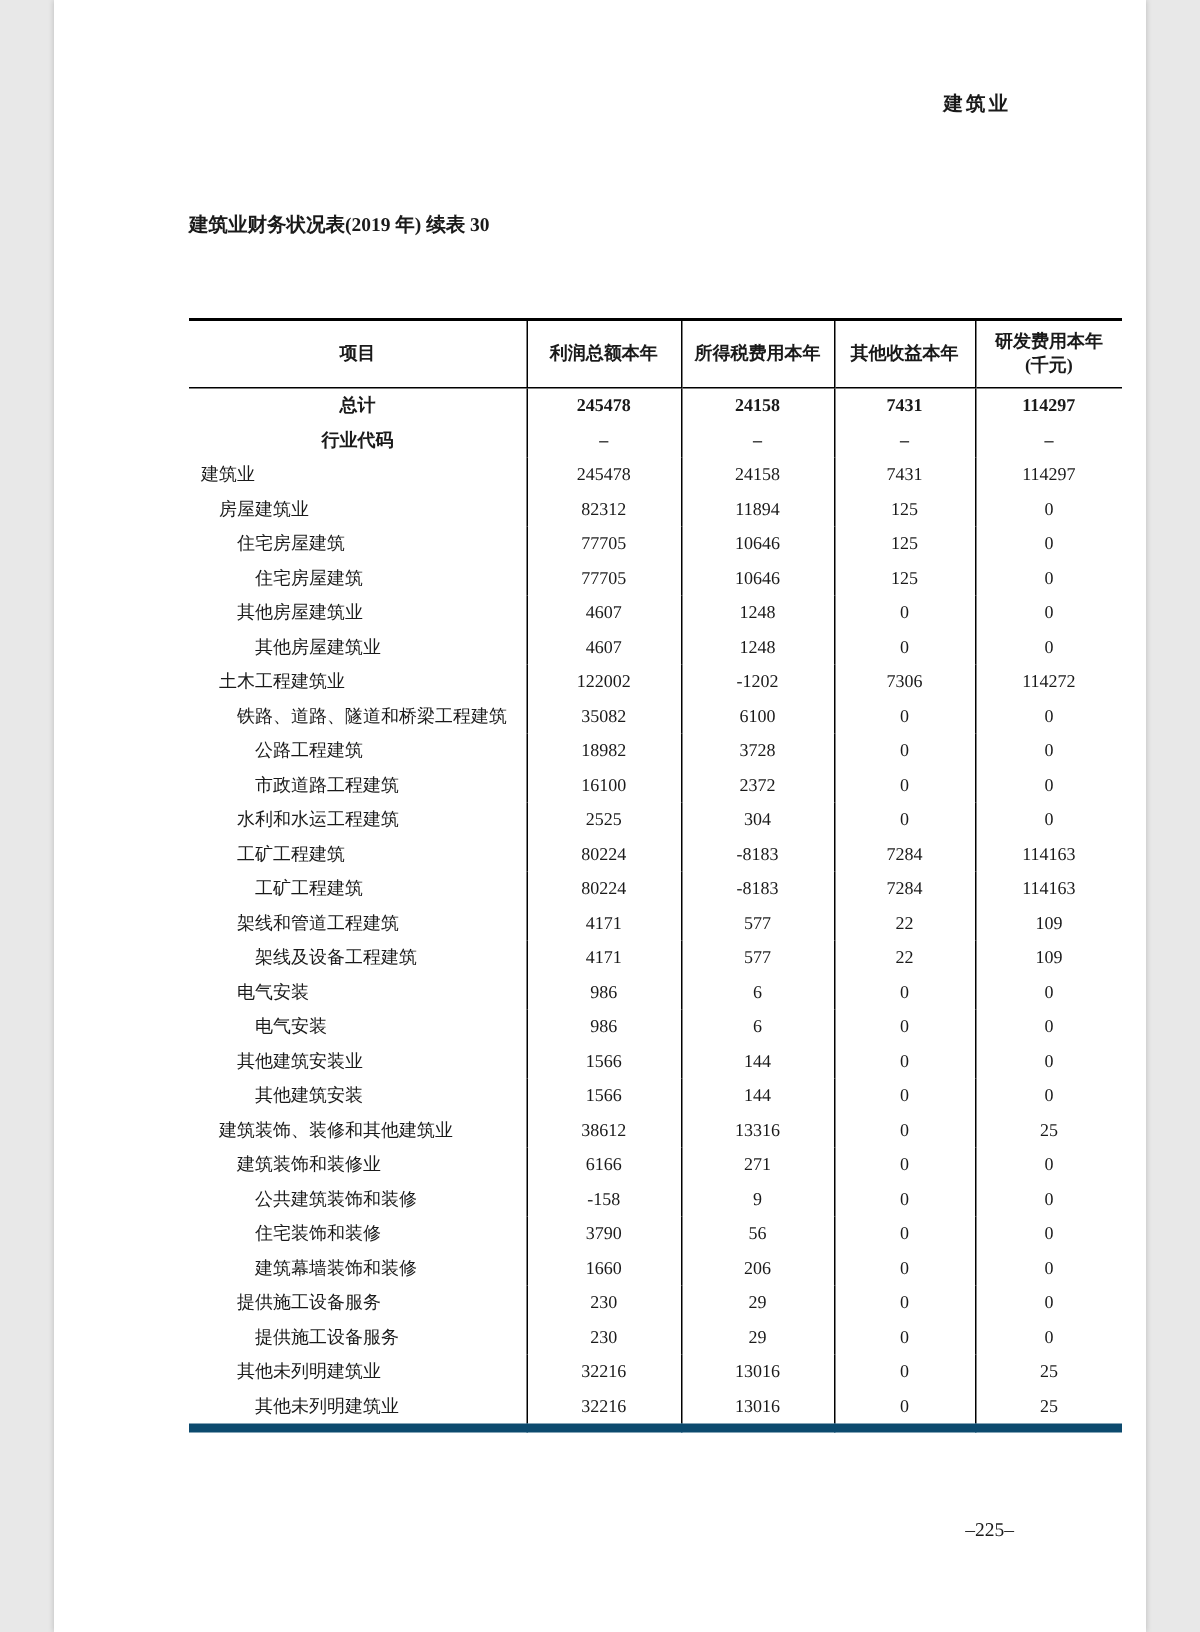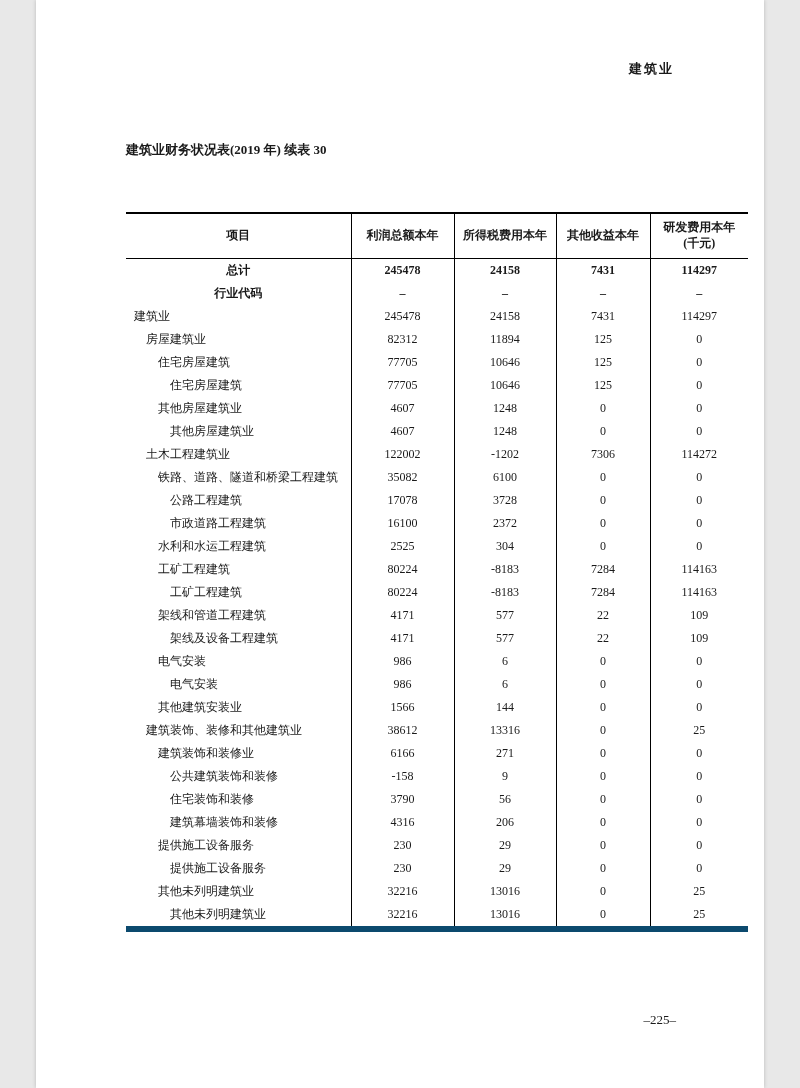--- a/index.html
+++ b/index.html
@@ -185,21 +185,21 @@
         </tr>
         <tr>
           <td class="label" style="padding-left: 32px;">铁路、道路、隧道和桥梁工程建筑</td>
           <td class="num">35082</td>
           <td class="num">6100</td>
           <td class="num">0</td>
           <td class="num">0</td>
         </tr>
         <tr>
           <td class="label" style="padding-left: 44px;">公路工程建筑</td>
-          <td class="num">17078</td>
+          <td class="num">18982</td>
           <td class="num">3728</td>
           <td class="num">0</td>
           <td class="num">0</td>
         </tr>
         <tr>
           <td class="label" style="padding-left: 44px;">市政道路工程建筑</td>
           <td class="num">16100</td>
           <td class="num">2372</td>
           <td class="num">0</td>
           <td class="num">0</td>
@@ -254,20 +254,27 @@
           <td class="num">0</td>
         </tr>
         <tr>
           <td class="label" style="padding-left: 32px;">其他建筑安装业</td>
           <td class="num">1566</td>
           <td class="num">144</td>
           <td class="num">0</td>
           <td class="num">0</td>
         </tr>
         <tr>
+          <td class="label" style="padding-left: 44px;">其他建筑安装</td>
+          <td class="num">1566</td>
+          <td class="num">144</td>
+          <td class="num">0</td>
+          <td class="num">0</td>
+        </tr>
+        <tr>
           <td class="label" style="padding-left: 20px;">建筑装饰、装修和其他建筑业</td>
           <td class="num">38612</td>
           <td class="num">13316</td>
           <td class="num">0</td>
           <td class="num">25</td>
         </tr>
         <tr>
           <td class="label" style="padding-left: 32px;">建筑装饰和装修业</td>
           <td class="num">6166</td>
           <td class="num">271</td>
@@ -283,21 +290,21 @@
         </tr>
         <tr>
           <td class="label" style="padding-left: 44px;">住宅装饰和装修</td>
           <td class="num">3790</td>
           <td class="num">56</td>
           <td class="num">0</td>
           <td class="num">0</td>
         </tr>
         <tr>
           <td class="label" style="padding-left: 44px;">建筑幕墙装饰和装修</td>
-          <td class="num">4316</td>
+          <td class="num">1660</td>
           <td class="num">206</td>
           <td class="num">0</td>
           <td class="num">0</td>
         </tr>
         <tr>
           <td class="label" style="padding-left: 32px;">提供施工设备服务</td>
           <td class="num">230</td>
           <td class="num">29</td>
           <td class="num">0</td>
           <td class="num">0</td>

